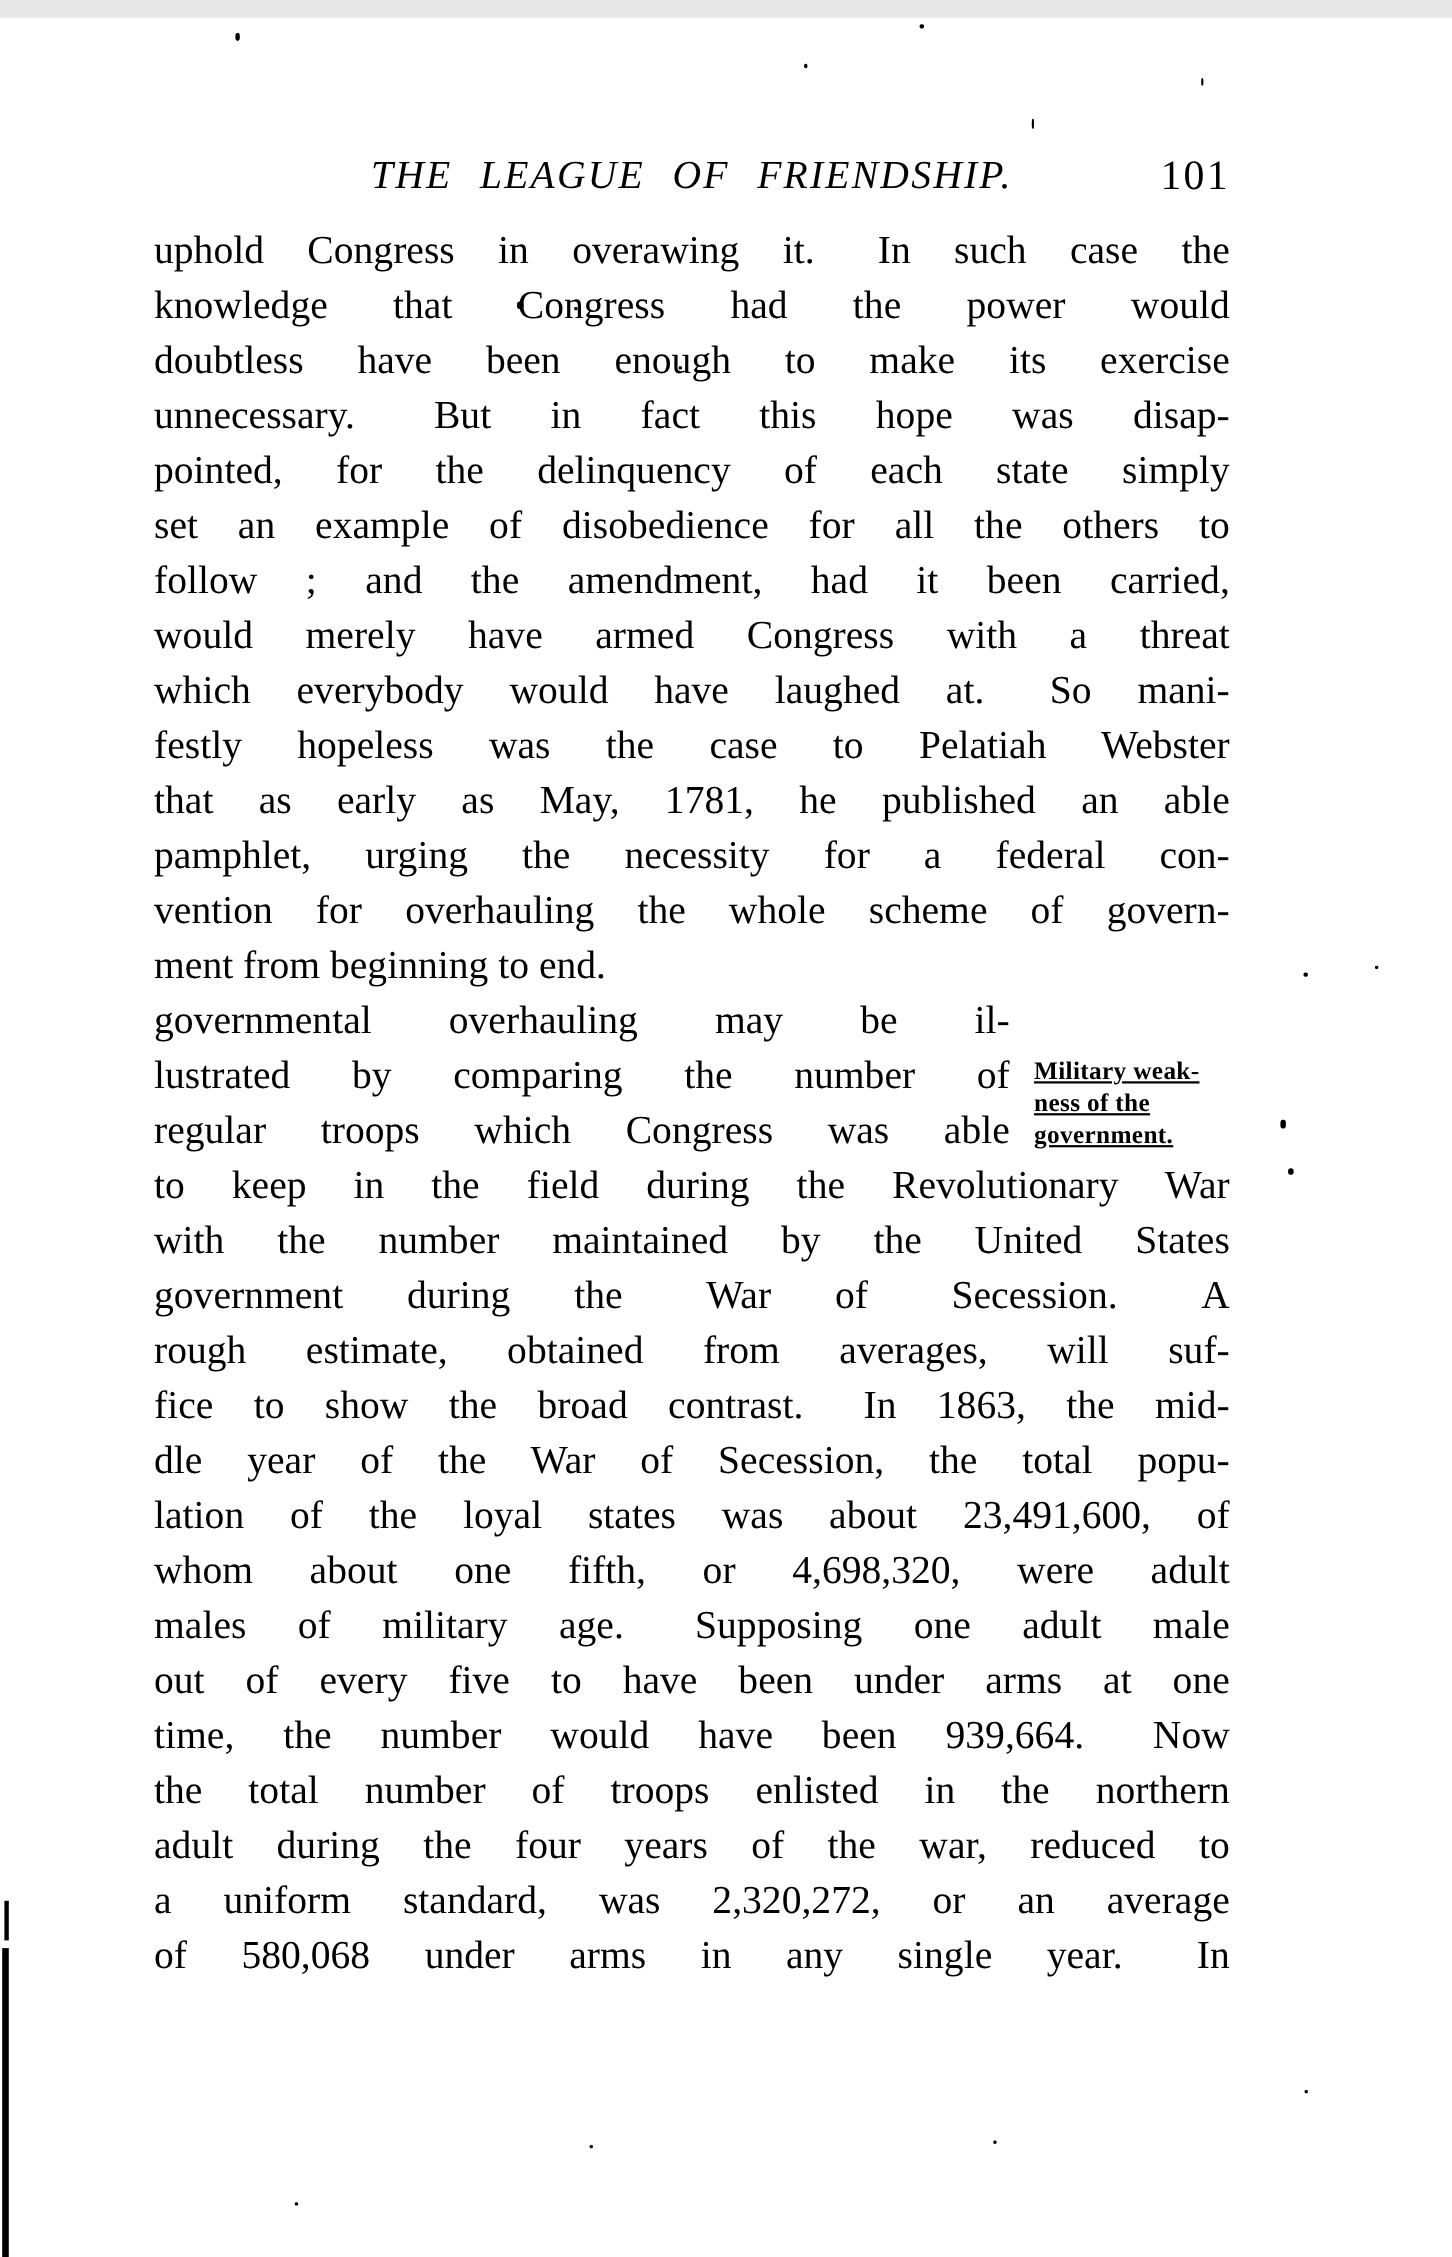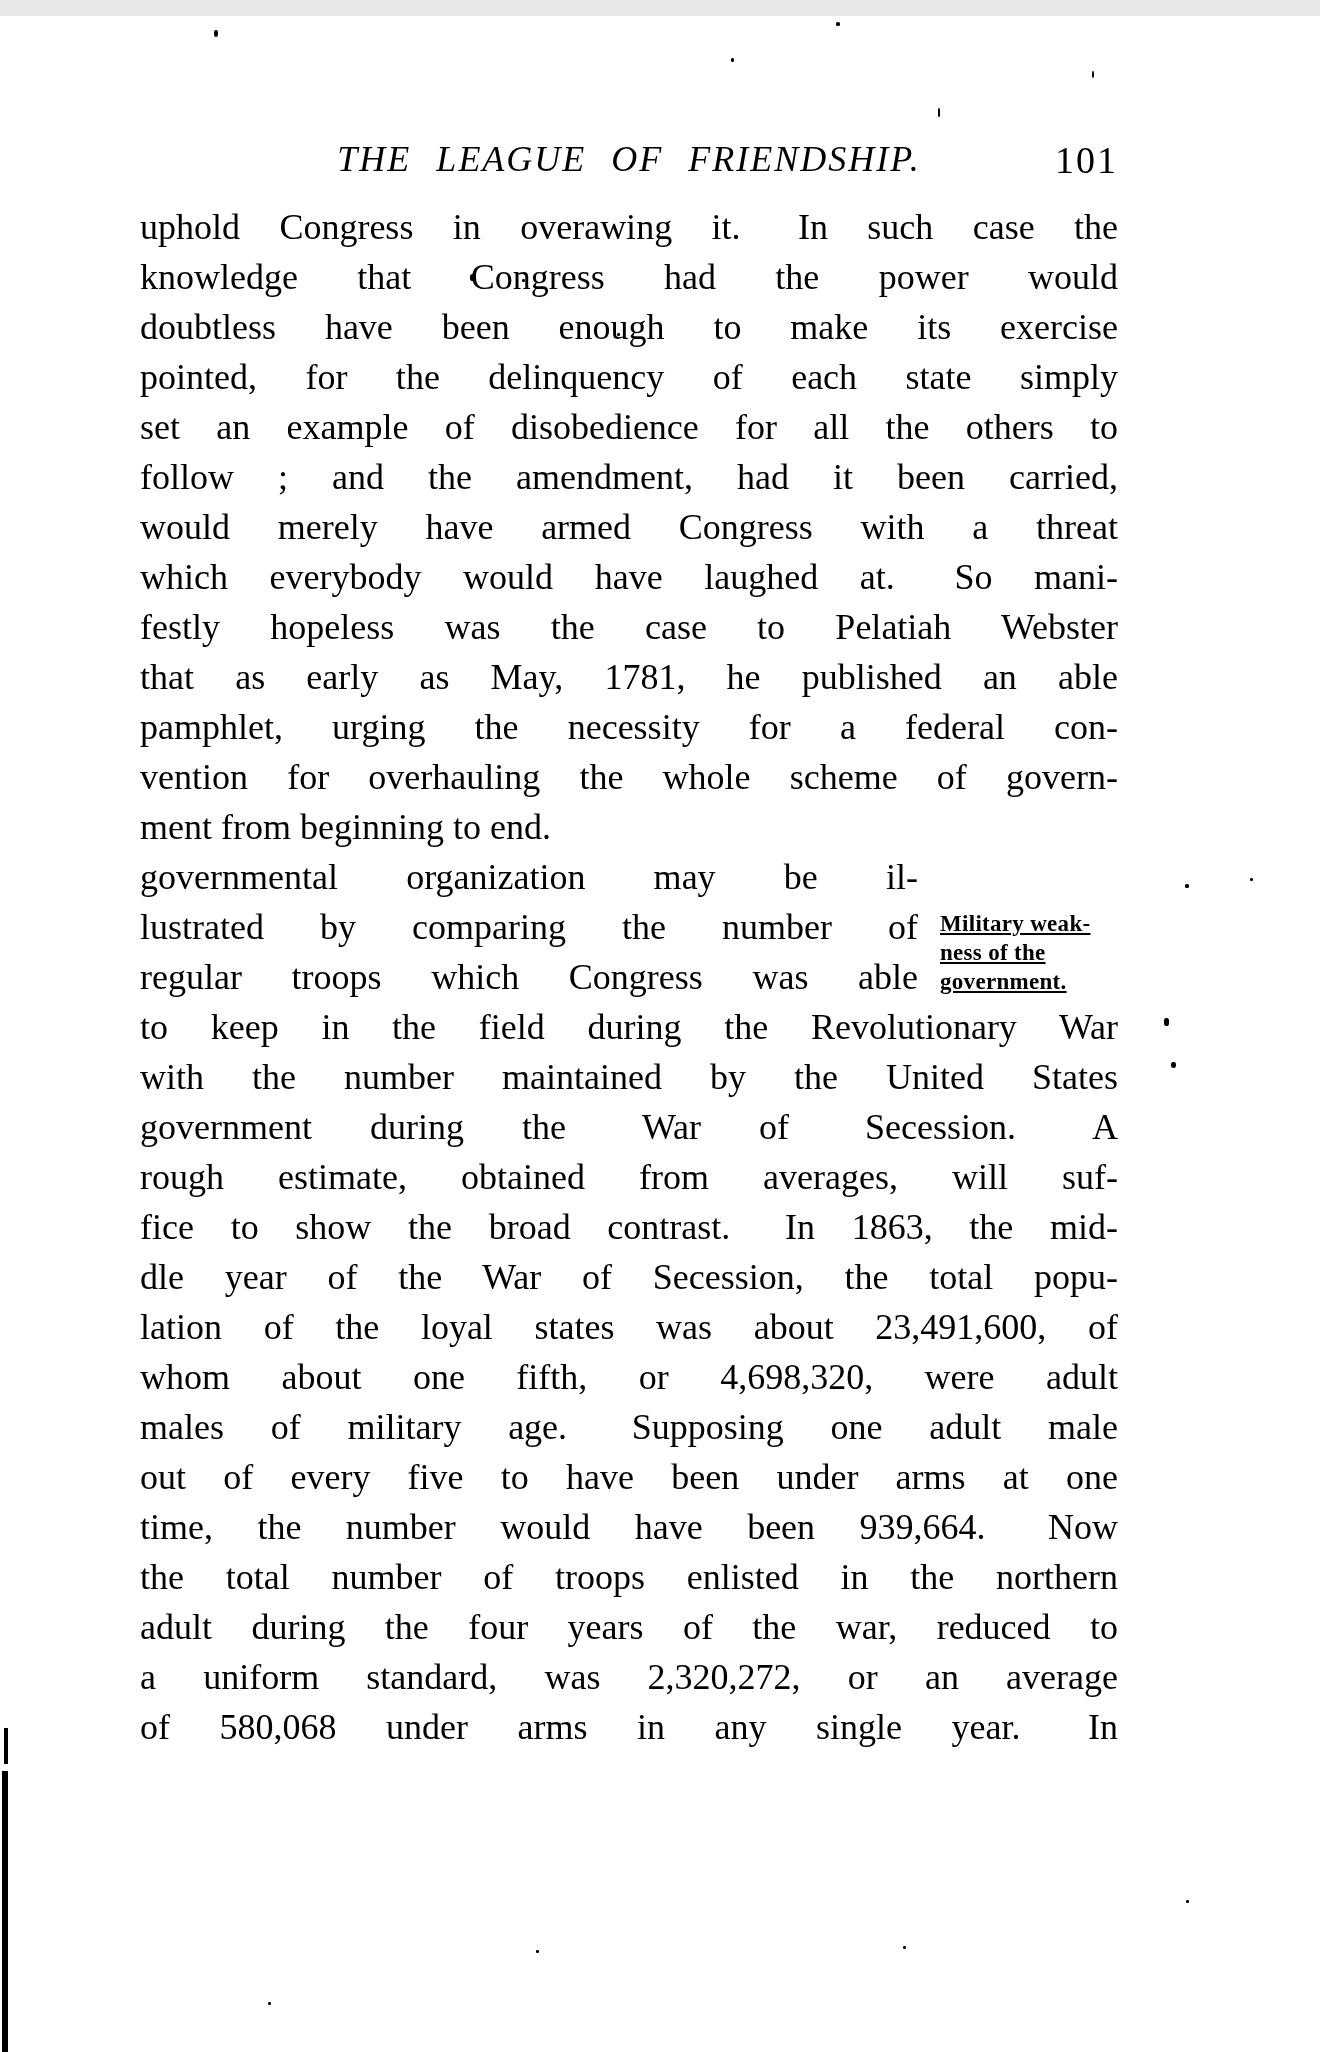--- a/index.html
+++ b/index.html
@@ -55,35 +55,36 @@
 
   <div class="header">
     <div class="header-title">THE LEAGUE OF FRIENDSHIP.</div>
     <div class="page-num">101</div>
   </div>
 
   <div class="body">
     <div class="line">uphold Congress in overawing it.  In such case the</div>
     <div class="line">knowledge that Congress had the power would</div>
     <div class="line">doubtless have been enough to make its exercise</div>
+    <div class="line">unnecessary.  But in fact this hope was disap-</div>
     <div class="line">pointed, for the delinquency of each state simply</div>
     <div class="line">set an example of disobedience for all the others to</div>
     <div class="line">follow ; and the amendment, had it been carried,</div>
     <div class="line">would merely have armed Congress with a threat</div>
     <div class="line">which everybody would have laughed at.  So mani-</div>
     <div class="line">festly hopeless was the case to Pelatiah Webster</div>
     <div class="line">that as early as May, 1781, he published an able</div>
     <div class="line">pamphlet, urging the necessity for a federal con-</div>
     <div class="line">vention for overhauling the whole scheme of govern-</div>
     <div class="line lastline">ment from beginning to end.</div>
 
 
     <div class="narrow-wrap">
       <div class="narrow-col">
-        <div class="line">governmental organization may be il-</div>
+        <div class="line">governmental overhauling may be il-</div>
         <div class="line">lustrated by comparing the number of</div>
         <div class="line">regular troops which Congress was able</div>
       </div>
       <div class="sidenote">
         <div class="sidenote-line">Military weak-</div>
         <div class="sidenote-line">ness of the</div>
         <div class="sidenote-line">government.</div>
       </div>
     </div>
 

